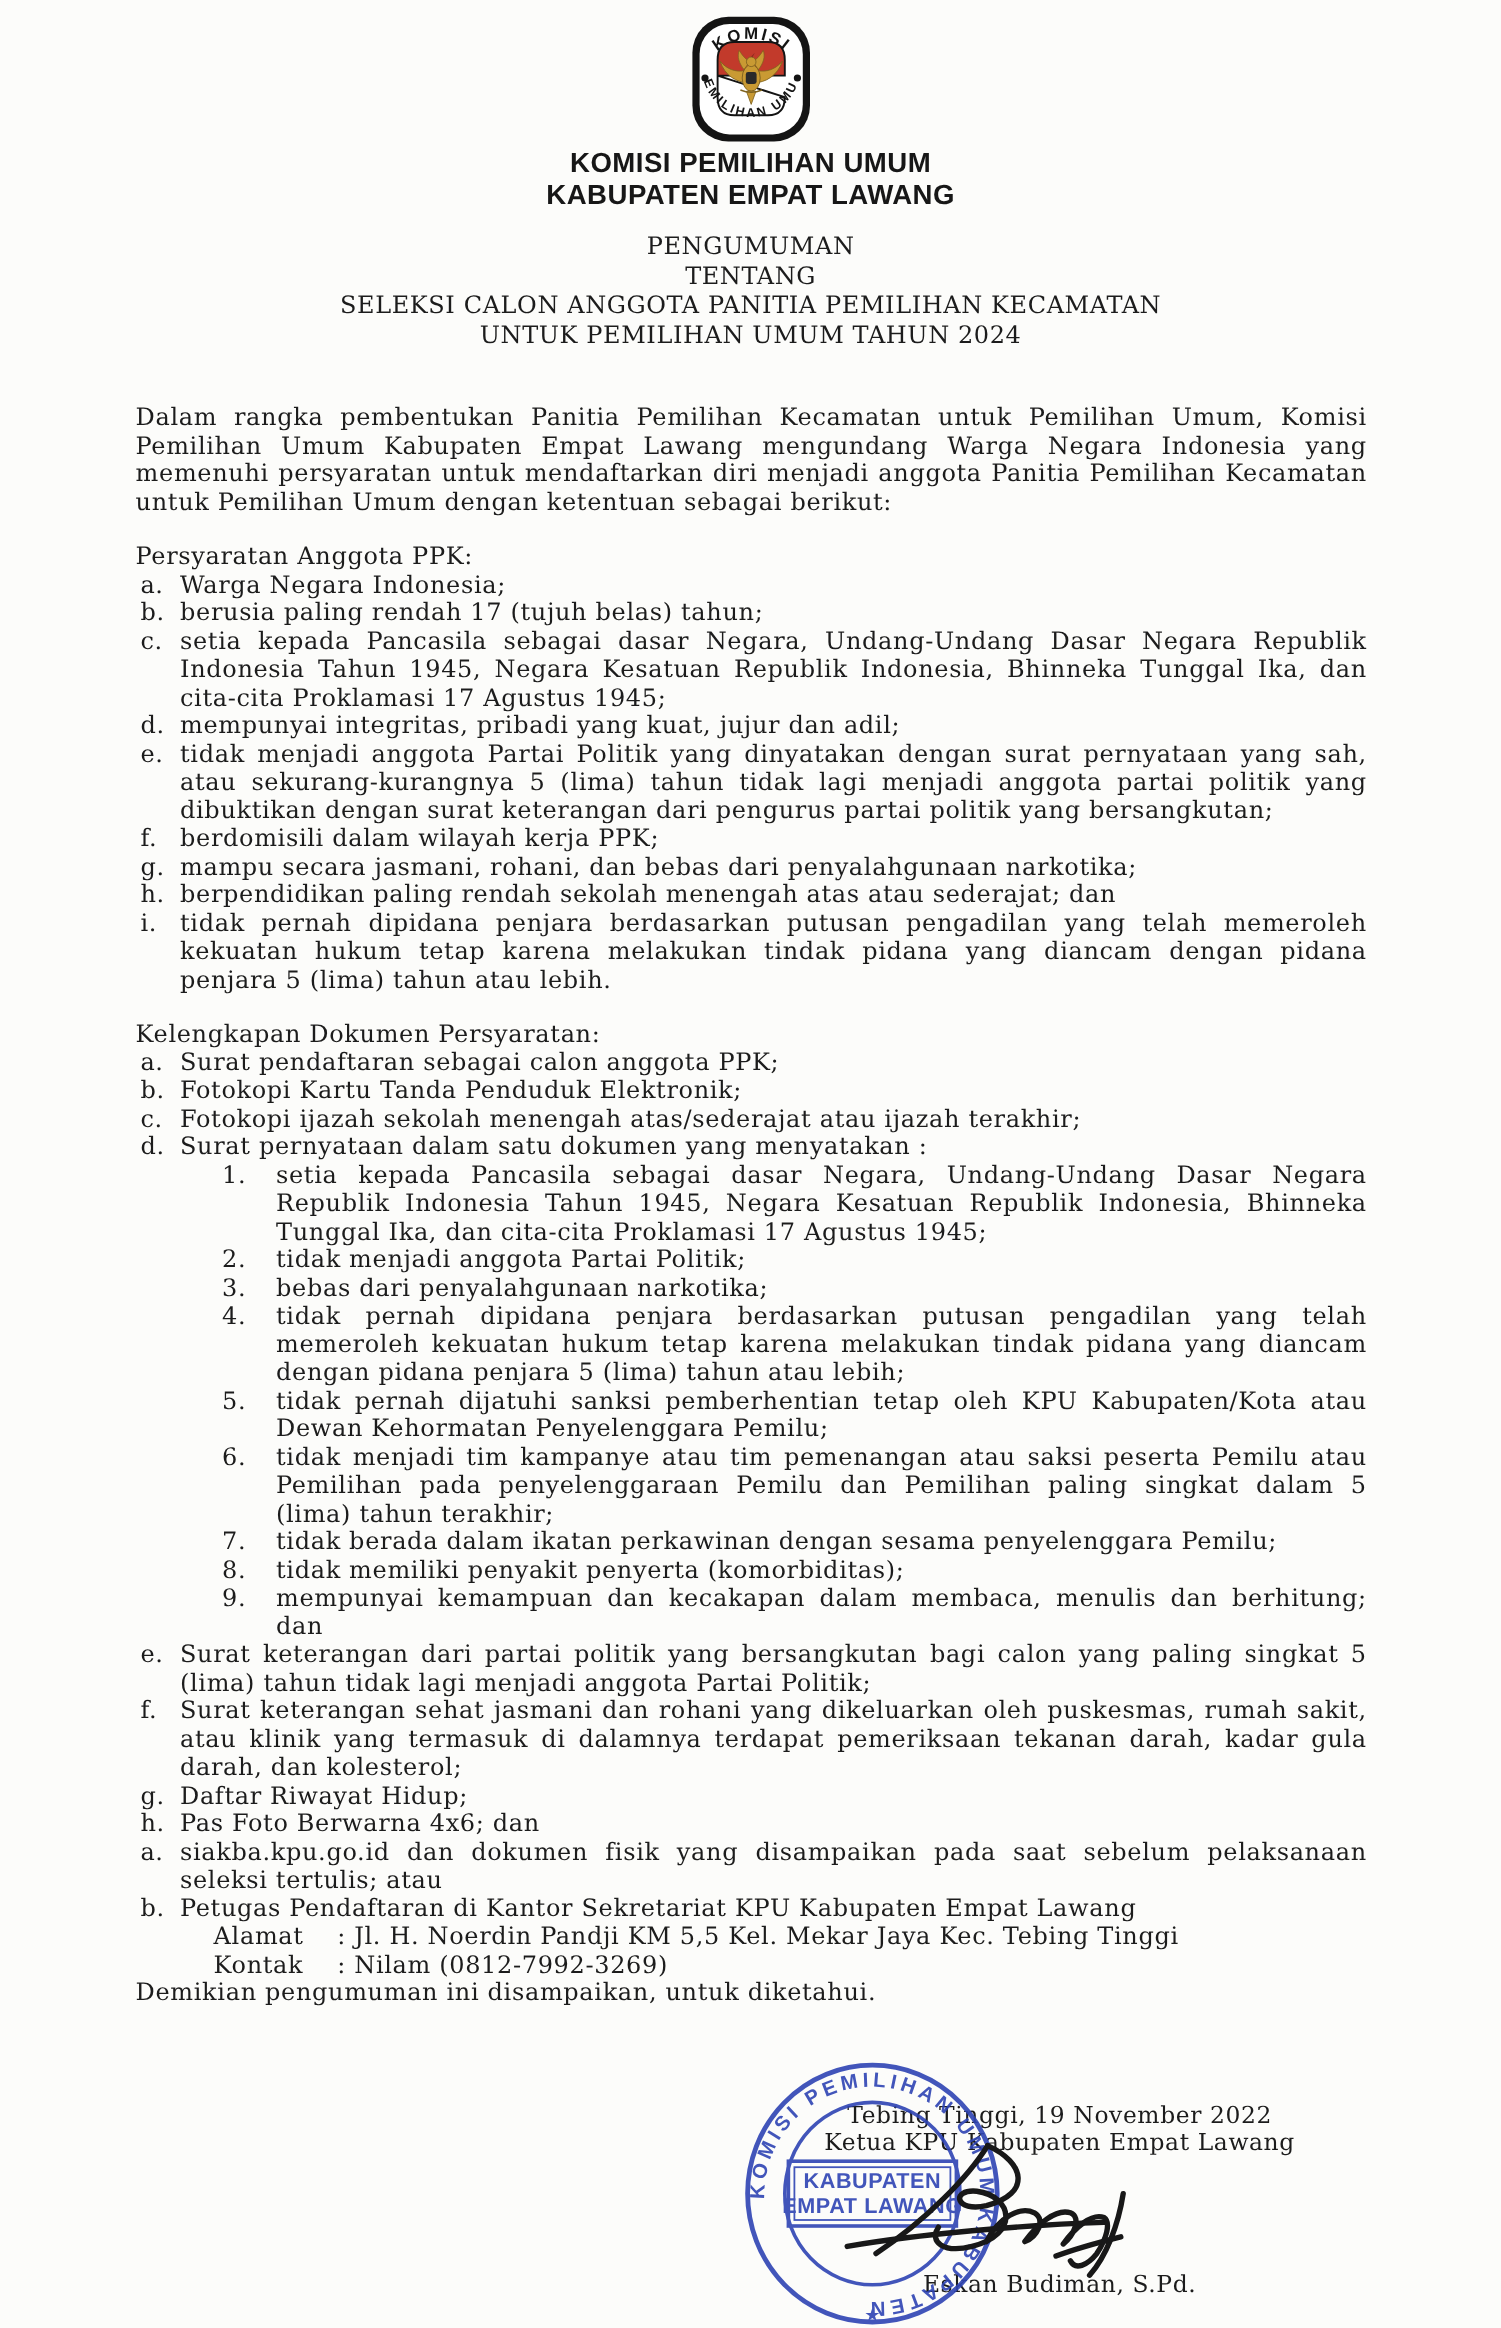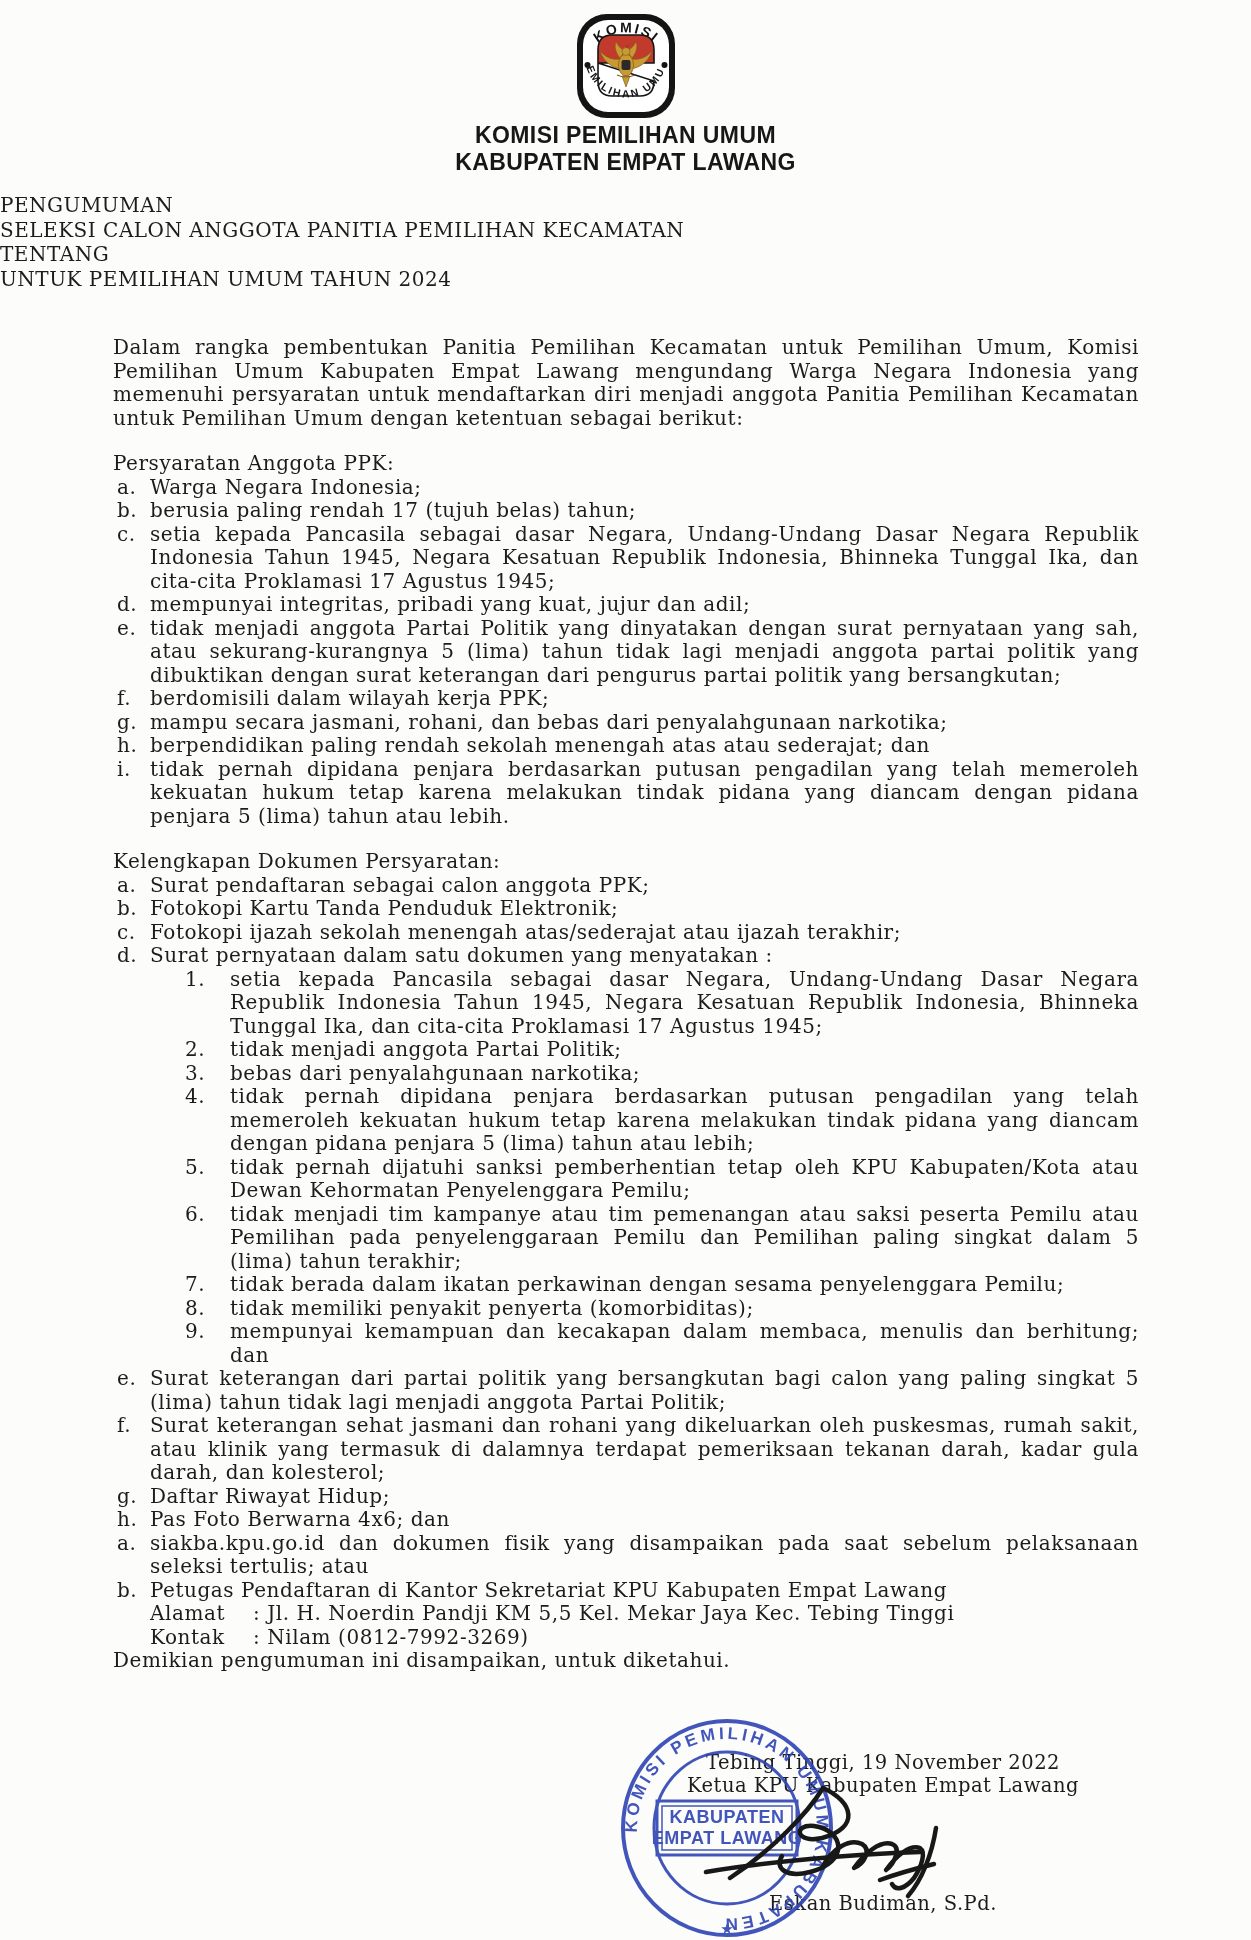--- a/index.html
+++ b/index.html
@@ -26,21 +26,21 @@
     font-family: "Liberation Sans", "DejaVu Sans", sans-serif;
     font-weight: bold;
     font-size: 23px;
     line-height: 27px;
     letter-spacing: 0.4px;
     color: #171717;
   }
   .title-block {
     position: absolute;
     top: 193px; left: 0; width: 100%;
-    text-align: left;
+    text-align: center;
     font-size: 20px;
     line-height: 24.5px;
     letter-spacing: 0.5px;
   }
 
   
   .doc-body {
     position: absolute;
     top: 336px; left: 113px;
     width: 1026px;
@@ -52,21 +52,21 @@
   .gap { height: 22px; }
   .sec-heading { margin: 0; }
 
   .li { position: relative; padding-left: 37px; }
   .li-label { position: absolute; left: 4px; top: 0; }
   .li-text { text-align: justify; }
   .li.sub { margin-left: 72px; padding-left: 45px; }
   .li.sub .li-label { left: 0; }
 
   .kv-row { margin-left: 37px; }
-  .kv-label { display: inline-block; width: 103px; }
+  .kv-label { display: inline-block; width: 103px; margin-left: 28px; }
 
   
   .sig-head {
     position: absolute;
     top: 1751px; left: 652px; width: 462px;
     text-align: center;
     font-size: 19.5px;
     line-height: 23px;
     letter-spacing: 0.5px;
   }
@@ -129,22 +129,22 @@
     </svg>
   </div>
 
   <div class="org-name">
     <div>KOMISI PEMILIHAN UMUM</div>
     <div>KABUPATEN EMPAT LAWANG</div>
   </div>
 
   <div class="title-block">
     <div>PENGUMUMAN</div>
+    <div>TENTANG</div>
     <div>SELEKSI CALON ANGGOTA PANITIA PEMILIHAN KECAMATAN</div>
-    <div>TENTANG</div>
     <div>UNTUK PEMILIHAN UMUM TAHUN 2024</div>
   </div>
 
   <div class="doc-body">
 
     <p class="para">Dalam rangka pembentukan Panitia Pemilihan Kecamatan untuk Pemilihan Umum, Komisi Pemilihan Umum Kabupaten Empat Lawang mengundang Warga Negara Indonesia yang memenuhi persyaratan untuk mendaftarkan diri menjadi anggota Panitia Pemilihan Kecamatan untuk Pemilihan Umum dengan ketentuan sebagai berikut:</p>
     <div class="gap"></div>
 
     <div class="sec-heading">Persyaratan Anggota PPK:</div>
 

